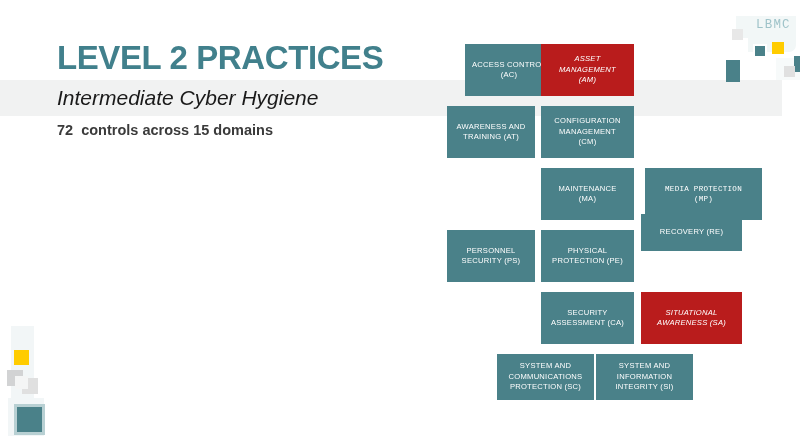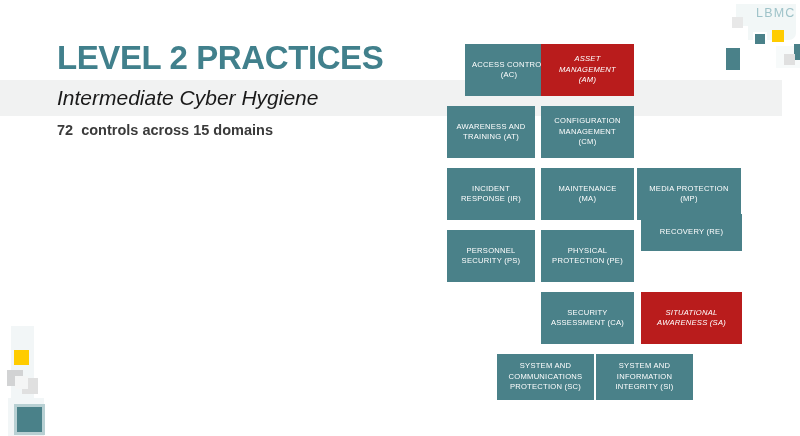--- a/index.html
+++ b/index.html
@@ -93,23 +93,24 @@
     background: #b91c1c;
     color: #ffffff;
     font-style: italic;
   }
   .tile span { display: block; }
 
   
   .logo-wrap {
     position: absolute;
     left: 726px;
-    top: 4px;
+    top: 16px;
     width: 74px;
     height: 62px;
+    font-family: Liberation Mono, monospace;
   }
   .logo-bg-a {
     position: absolute;
     left: 10px; top: 0px;
     width: 60px; height: 22px;
     background: #f2f7f7;
   }
   .logo-bg-b {
     position: absolute;
     left: 22px; top: 14px;
@@ -185,33 +186,27 @@
           <span>TRAINING (AT)</span>
         </div>
       </div>
       <div class="tile" title="CONFIGURATION MANAGEMENT (CM)" style="left: 94px; top: 62px; width: 93px; height: 52px;">
         <div>
           <span>CONFIGURATION</span>
           <span>MANAGEMENT</span>
           <span>(CM)</span>
         </div>
       </div>
-      <div class="tile" title="INCIDENT RESPONSE (IR)" style="left: 0px; top: 124px; width: 88px; height: 52px;">
-        <div>
-          <span>INCIDENT</span>
-          <span>RESPONSE (IR)</span>
-        </div>
-      </div>
       <div class="tile" title="MAINTENANCE (MA)" style="left: 94px; top: 124px; width: 93px; height: 52px;">
         <div>
           <span>MAINTENANCE</span>
           <span>(MA)</span>
         </div>
       </div>
-      <div class="tile" title="MEDIA PROTECTION (MP)" style="left: 190px; top: 124px; width: 104px; height: 52px;">
+      <div class="tile" title="MEDIA PROTECTION (MP)" style="left: 198px; top: 124px; width: 117px; height: 52px; font-family: Liberation Mono, monospace;">
         <div>
           <span>MEDIA PROTECTION</span>
           <span>(MP)</span>
         </div>
       </div>
       <div class="tile" title="PERSONNEL SECURITY (PS)" style="left: 0px; top: 186px; width: 88px; height: 52px;">
         <div>
           <span>PERSONNEL</span>
           <span>SECURITY (PS)</span>
         </div>

